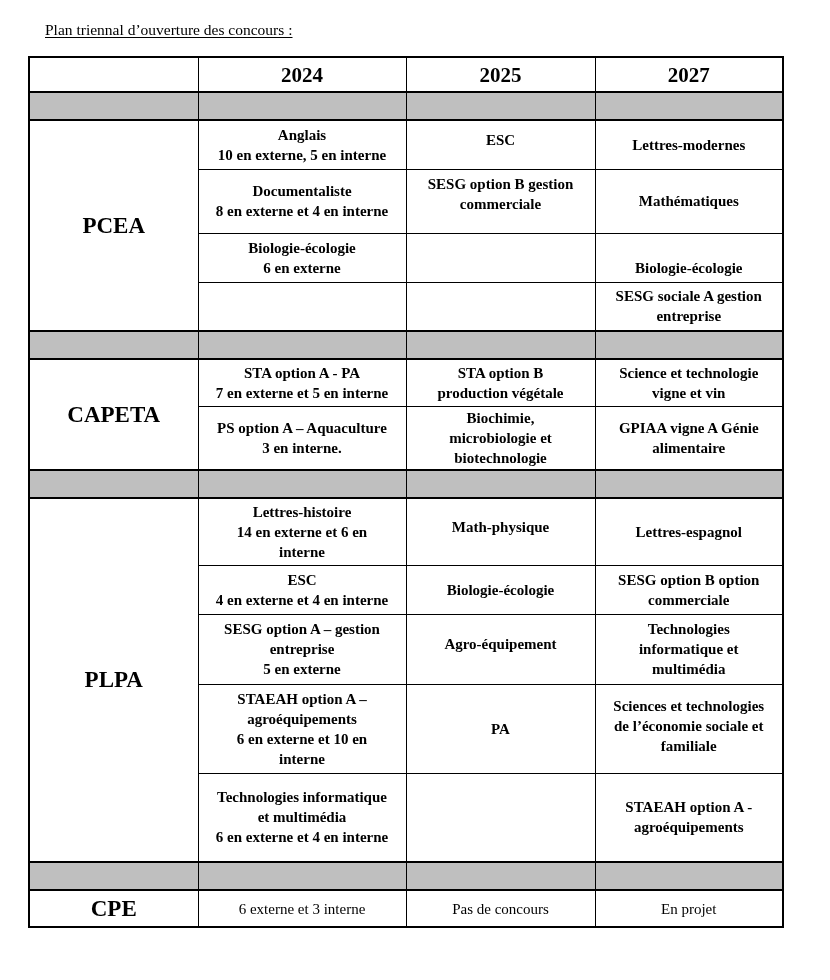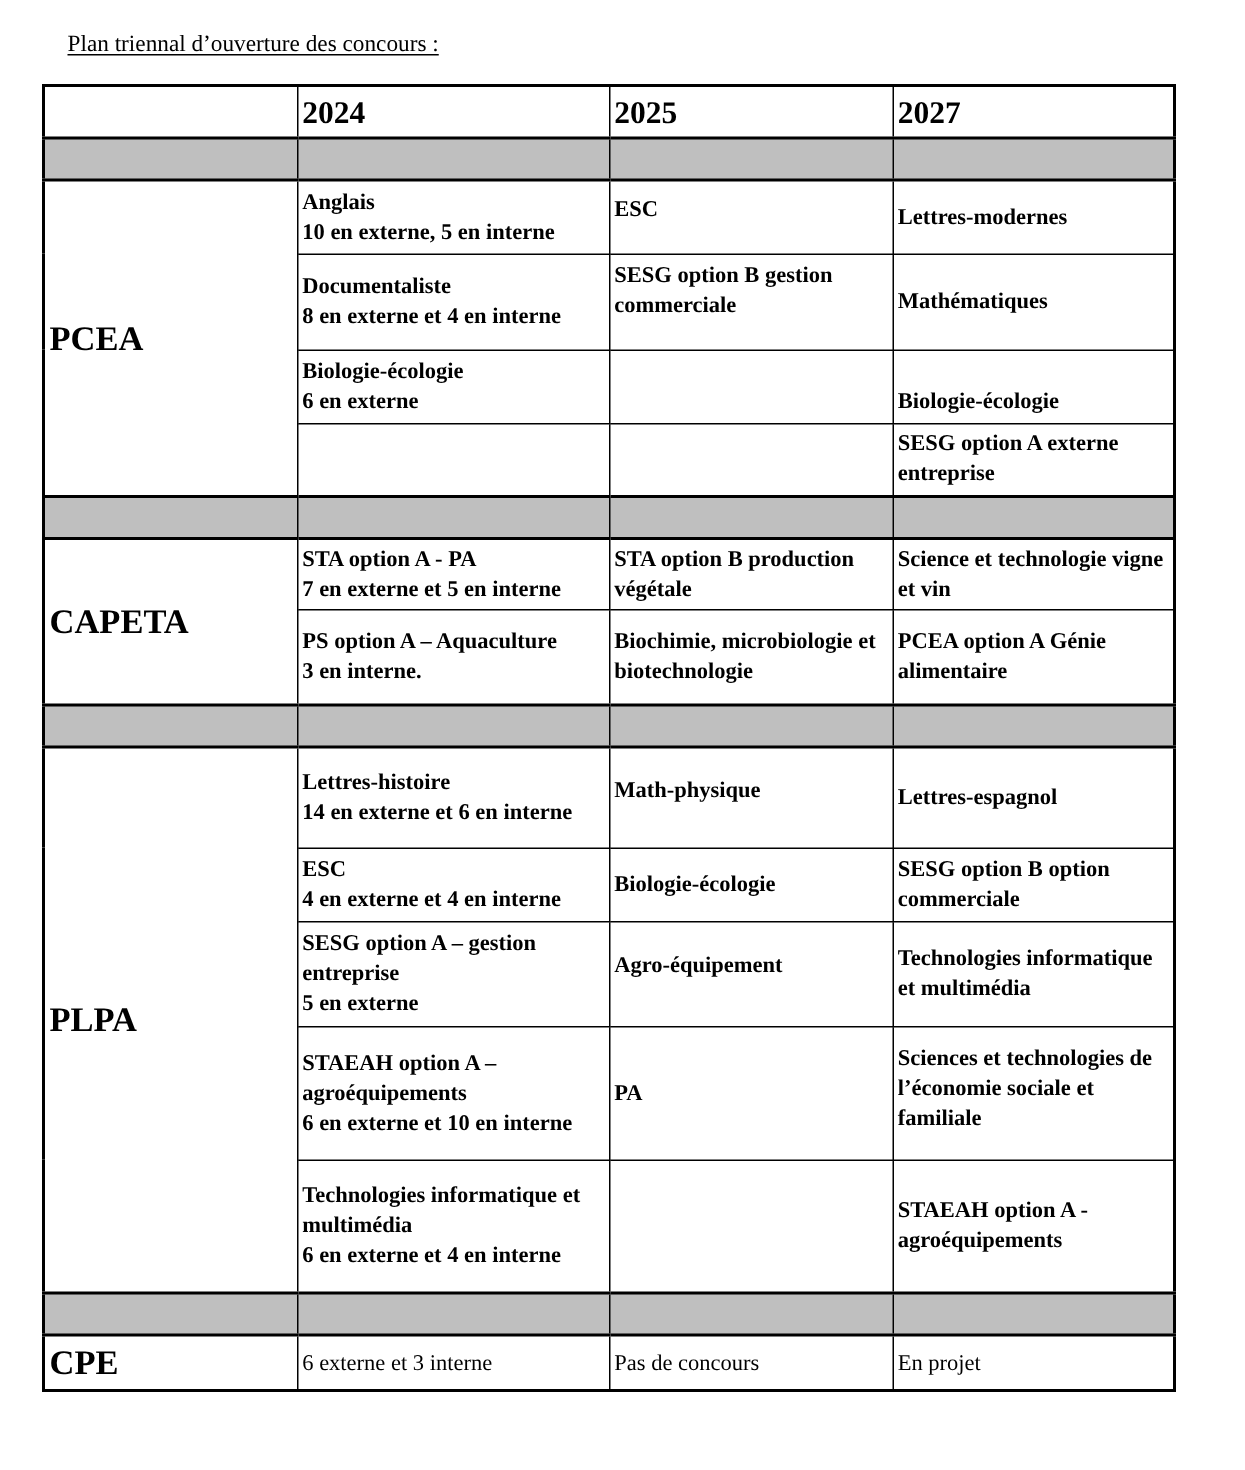--- a/index.html
+++ b/index.html
@@ -9,22 +9,22 @@
       font-size: 15.5px; text-decoration: underline; text-underline-offset: 2px; margin-left: 16px;
     }
     table {
       position: absolute; left: 28px; top: 56px;
       border-collapse: collapse; table-layout: fixed;
       width: 754px;
       border: 2px solid #000;
     }
     td, th {
       border: 1.5px solid #000;
-      text-align: left; vertical-align: middle;
-      padding: 0 3px; font-size: 15px; line-height: 20px; margin-left: 48px;
+      text-align: center; vertical-align: middle;
+      padding: 0 15px; font-size: 15px; line-height: 20px; margin-left: 48px;
     }
     th { font-weight: bold; font-size: 21px; height: 33px; }
     .sep td { background: #bfbfbf; height: 26px; border-top: 2px solid #000; border-bottom: 2px solid #000; }
     .cat { font-weight: bold; font-size: 23px; }
     .b { font-weight: bold; display: block; }
     .n { font-weight: bold; display: block; }
   </style>
 </head>
 <body>
 
@@ -89,21 +89,21 @@
         </td>
   </tr>
   <tr style="height:49px">
     <td>
           <span class="b"></span>
         </td>
     <td>
           <span class="b"></span>
         </td>
     <td>
-          <span class="b">SESG option A externe entreprise</span>
+          <span class="b">SESG sociale A gestion entreprise</span>
         </td>
   </tr>
   <tr class="sep">
         <td></td>
         <td></td>
         <td></td>
         <td></td>
       </tr>
 
   <tr style="height:47px">
@@ -121,21 +121,21 @@
   </tr>
   <tr style="height:64px">
     <td>
           <span class="b">PS option A – Aquaculture</span>
           <span class="n">3  en interne.</span>
         </td>
     <td>
           <span class="b">Biochimie, microbiologie et biotechnologie</span>
         </td>
     <td>
-          <span class="b">PCEA option A Génie alimentaire</span>
+          <span class="b">GPIAA vigne A Génie alimentaire</span>
         </td>
   </tr>
   <tr class="sep">
         <td></td>
         <td></td>
         <td></td>
         <td></td>
       </tr>
 
   <tr style="height:67px">

